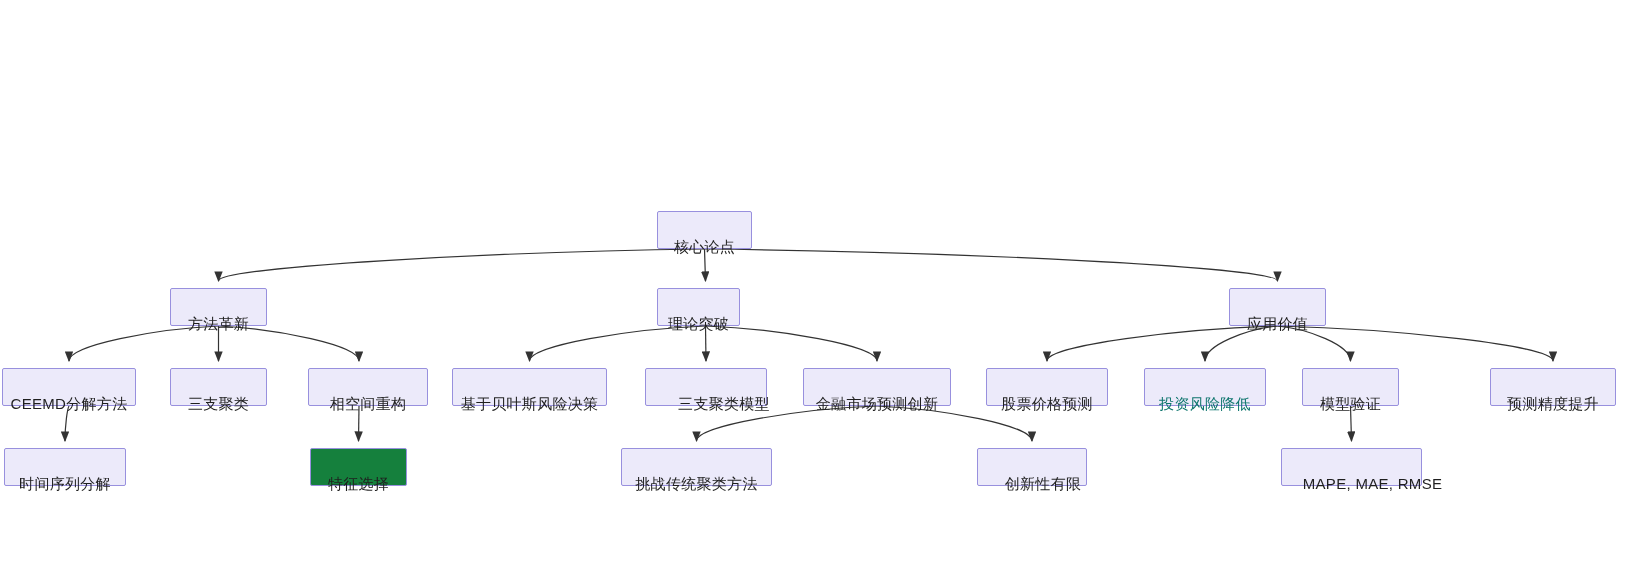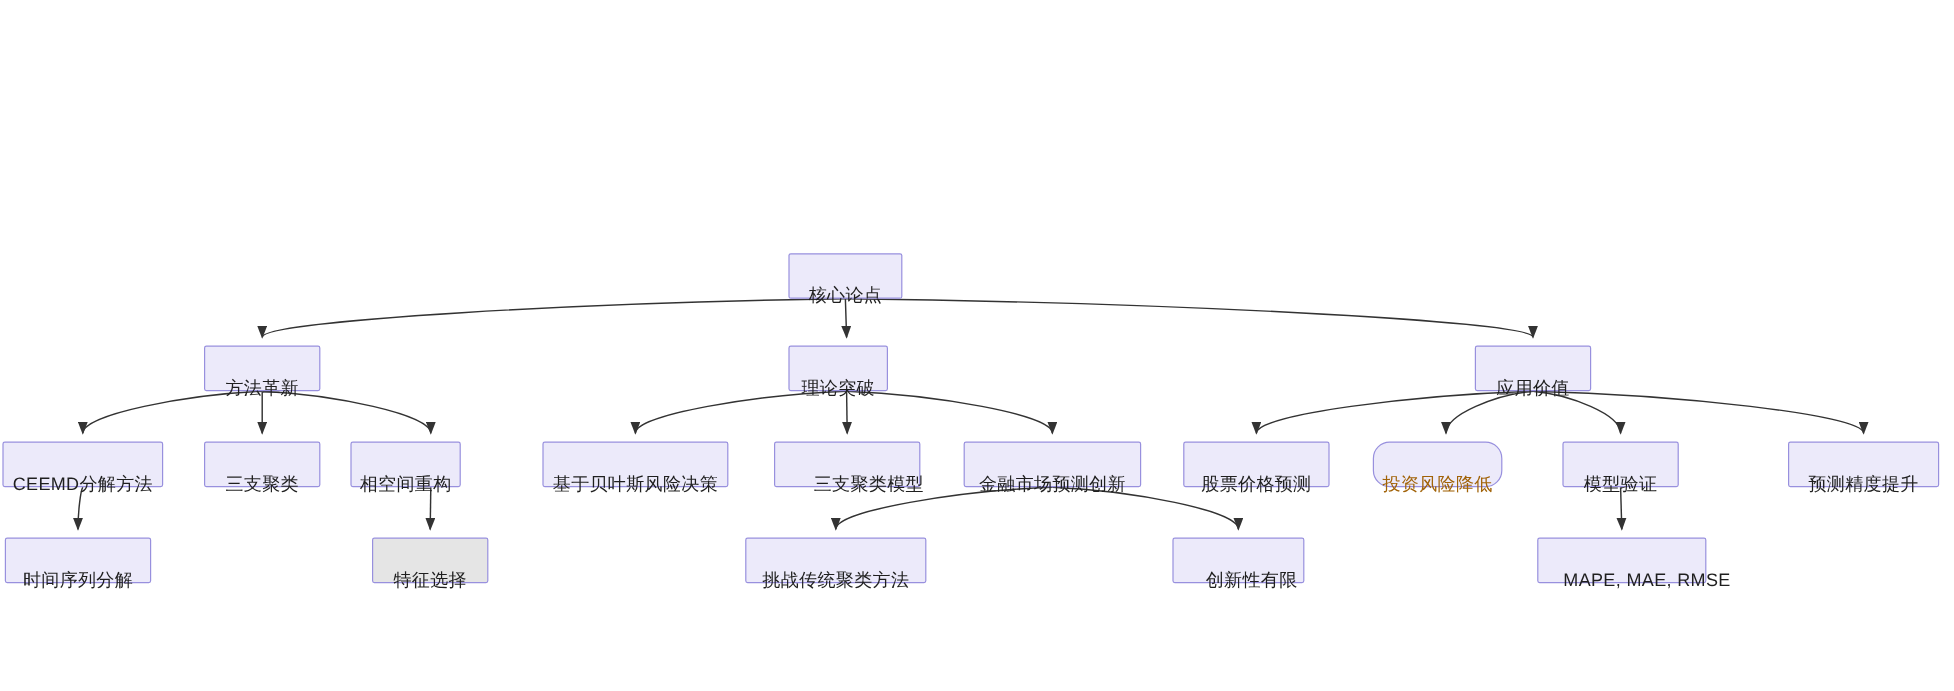--- a/index.html
+++ b/index.html
@@ -89,48 +89,48 @@
       </div>
       <div class="node" style="left: 1229px; top: 288px; width: 97px; height: 38px; background: rgb(236, 234, 250); border-color: rgb(152, 144, 222); color: rgb(31, 31, 31);">
         <span class="node-label">应用价值</span>
       </div>
       <div class="node" style="left: 2px; top: 368px; width: 134px; height: 38px; background: rgb(236, 234, 250); border-color: rgb(152, 144, 222); color: rgb(31, 31, 31);">
         <span class="node-label">CEEMD分解方法</span>
       </div>
       <div class="node" style="left: 170px; top: 368px; width: 97px; height: 38px; background: rgb(236, 234, 250); border-color: rgb(152, 144, 222); color: rgb(31, 31, 31);">
         <span class="node-label">三支聚类</span>
       </div>
-      <div class="node" style="left: 292px; top: 368px; width: 92px; height: 38px; background: rgb(236, 234, 250); border-color: rgb(152, 144, 222); color: rgb(31, 31, 31);">
+      <div class="node" style="left: 308px; top: 368px; width: 120px; height: 38px; background: rgb(236, 234, 250); border-color: rgb(152, 144, 222); color: rgb(31, 31, 31);">
         <span class="node-label">相空间重构</span>
       </div>
       <div class="node" style="left: 452px; top: 368px; width: 155px; height: 38px; background: rgb(236, 234, 250); border-color: rgb(152, 144, 222); color: rgb(31, 31, 31);">
         <span class="node-label">基于贝叶斯风险决策</span>
       </div>
       <div class="node" style="left: 645px; top: 368px; width: 122px; height: 38px; background: rgb(236, 234, 250); border-color: rgb(152, 144, 222); color: rgb(31, 31, 31); padding-left: 36px;">
         <span class="node-label">三支聚类模型</span>
       </div>
       <div class="node" style="left: 803px; top: 368px; width: 148px; height: 38px; background: rgb(236, 234, 250); border-color: rgb(152, 144, 222); color: rgb(31, 31, 31);">
         <span class="node-label">金融市场预测创新</span>
       </div>
       <div class="node" style="left: 986px; top: 368px; width: 122px; height: 38px; background: rgb(236, 234, 250); border-color: rgb(152, 144, 222); color: rgb(31, 31, 31);">
         <span class="node-label">股票价格预测</span>
       </div>
-      <div class="node" style="left: 1144px; top: 368px; width: 108px; height: 38px; background: rgb(236, 234, 250); border-color: rgb(152, 144, 222); color: #a16207; border-radius: 14px;">
+      <div class="node" style="left: 1144px; top: 368px; width: 122px; height: 38px; background: rgb(236, 234, 250); border-color: rgb(152, 144, 222); color: #0f766e;">
         <span class="node-label">投资风险降低</span>
       </div>
       <div class="node" style="left: 1302px; top: 368px; width: 97px; height: 38px; background: rgb(236, 234, 250); border-color: rgb(152, 144, 222); color: rgb(31, 31, 31);">
         <span class="node-label">模型验证</span>
       </div>
       <div class="node" style="left: 1490px; top: 368px; width: 126px; height: 38px; background: rgb(236, 234, 250); border-color: rgb(152, 144, 222); color: rgb(31, 31, 31);">
         <span class="node-label">预测精度提升</span>
       </div>
       <div class="node" style="left: 4px; top: 448px; width: 122px; height: 38px; background: rgb(236, 234, 250); border-color: rgb(152, 144, 222); color: rgb(31, 31, 31);">
         <span class="node-label">时间序列分解</span>
       </div>
-      <div class="node" style="left: 310px; top: 448px; width: 97px; height: 38px; background: #e5e5e5; border-color: rgb(152, 144, 222); color: rgb(31, 31, 31);">
+      <div class="node" style="left: 310px; top: 448px; width: 97px; height: 38px; background: #15803d; border-color: rgb(152, 144, 222); color: rgb(31, 31, 31);">
         <span class="node-label">特征选择</span>
       </div>
       <div class="node" style="left: 621px; top: 448px; width: 151px; height: 38px; background: rgb(236, 234, 250); border-color: rgb(152, 144, 222); color: rgb(31, 31, 31);">
         <span class="node-label">挑战传统聚类方法</span>
       </div>
       <div class="node" style="left: 977px; top: 448px; width: 110px; height: 38px; background: rgb(236, 234, 250); border-color: rgb(152, 144, 222); color: rgb(31, 31, 31); padding-left: 22px;">
         <span class="node-label">创新性有限</span>
       </div>
       <div class="node" style="left: 1281px; top: 448px; width: 141px; height: 38px; background: rgb(236, 234, 250); border-color: rgb(152, 144, 222); color: rgb(31, 31, 31); padding-left: 42px;">
         <span class="node-label">MAPE, MAE, RMSE</span>

